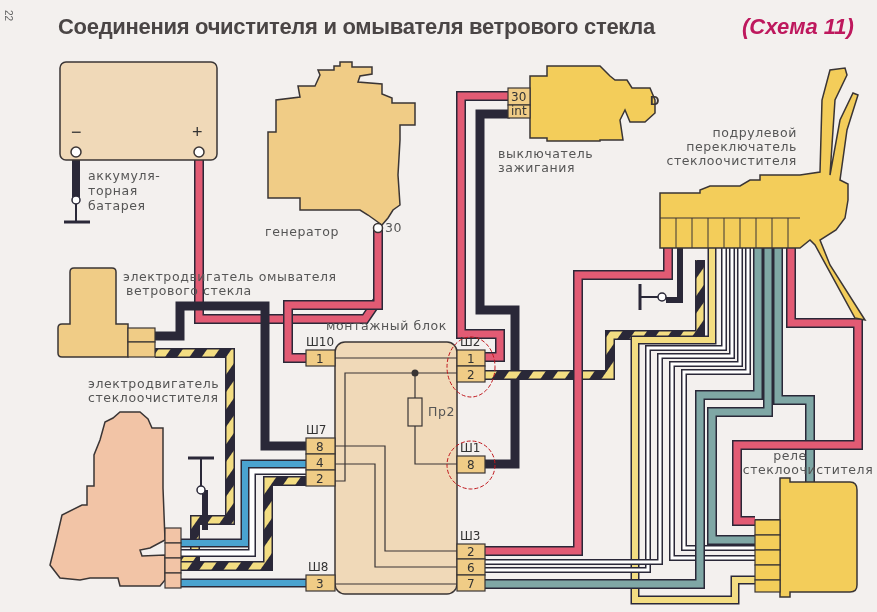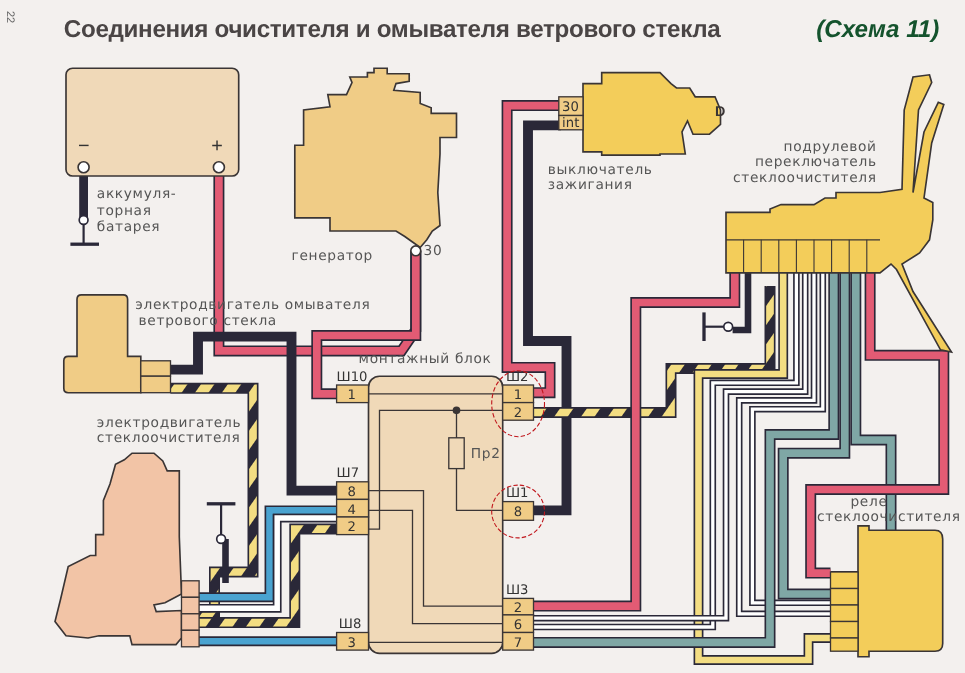--- a/index.html
+++ b/index.html
@@ -2,21 +2,21 @@
 <html><head>
 <meta charset="utf-8">
 <style>
   html, body { margin: 0; padding: 0; }
   body { width: 877px; height: 612px; background: #f3f0ee; position: relative; overflow: hidden;
          font-family: "Liberation Sans", sans-serif; }
   .page-num { position: absolute; left: 4px; top: 10px; font-size: 10px; color: #666;
               transform: rotate(90deg); transform-origin: left top; left: 14px; }
   .title { position: absolute; left: 58px; top: 14px; font-size: 22px; font-weight: bold; color: #4a4545;
            letter-spacing: -0.3px; }
-  .scheme { position: absolute; left: 742px; top: 14px; font-size: 22px; font-weight: bold; font-style: italic; color: #14532d; }
+  .scheme { position: absolute; left: 742px; top: 14px; font-size: 22px; font-weight: bold; font-style: italic; color: #be185d; }
   svg { position: absolute; left: 0; top: 0; }
   .lbl { font-family: "DejaVu Sans", sans-serif; font-size: 12.5px; fill: #555; letter-spacing: 0.6px; }
   .pin { font-family: "DejaVu Sans", sans-serif; font-size: 12px; fill: #333; }
 </style>
 </head>
 <body>
 
 <div class="page-num">22</div>
 <div class="title">Соединения очистителя и омывателя ветрового стекла</div>
 <div class="scheme">(Схема 11)</div>

